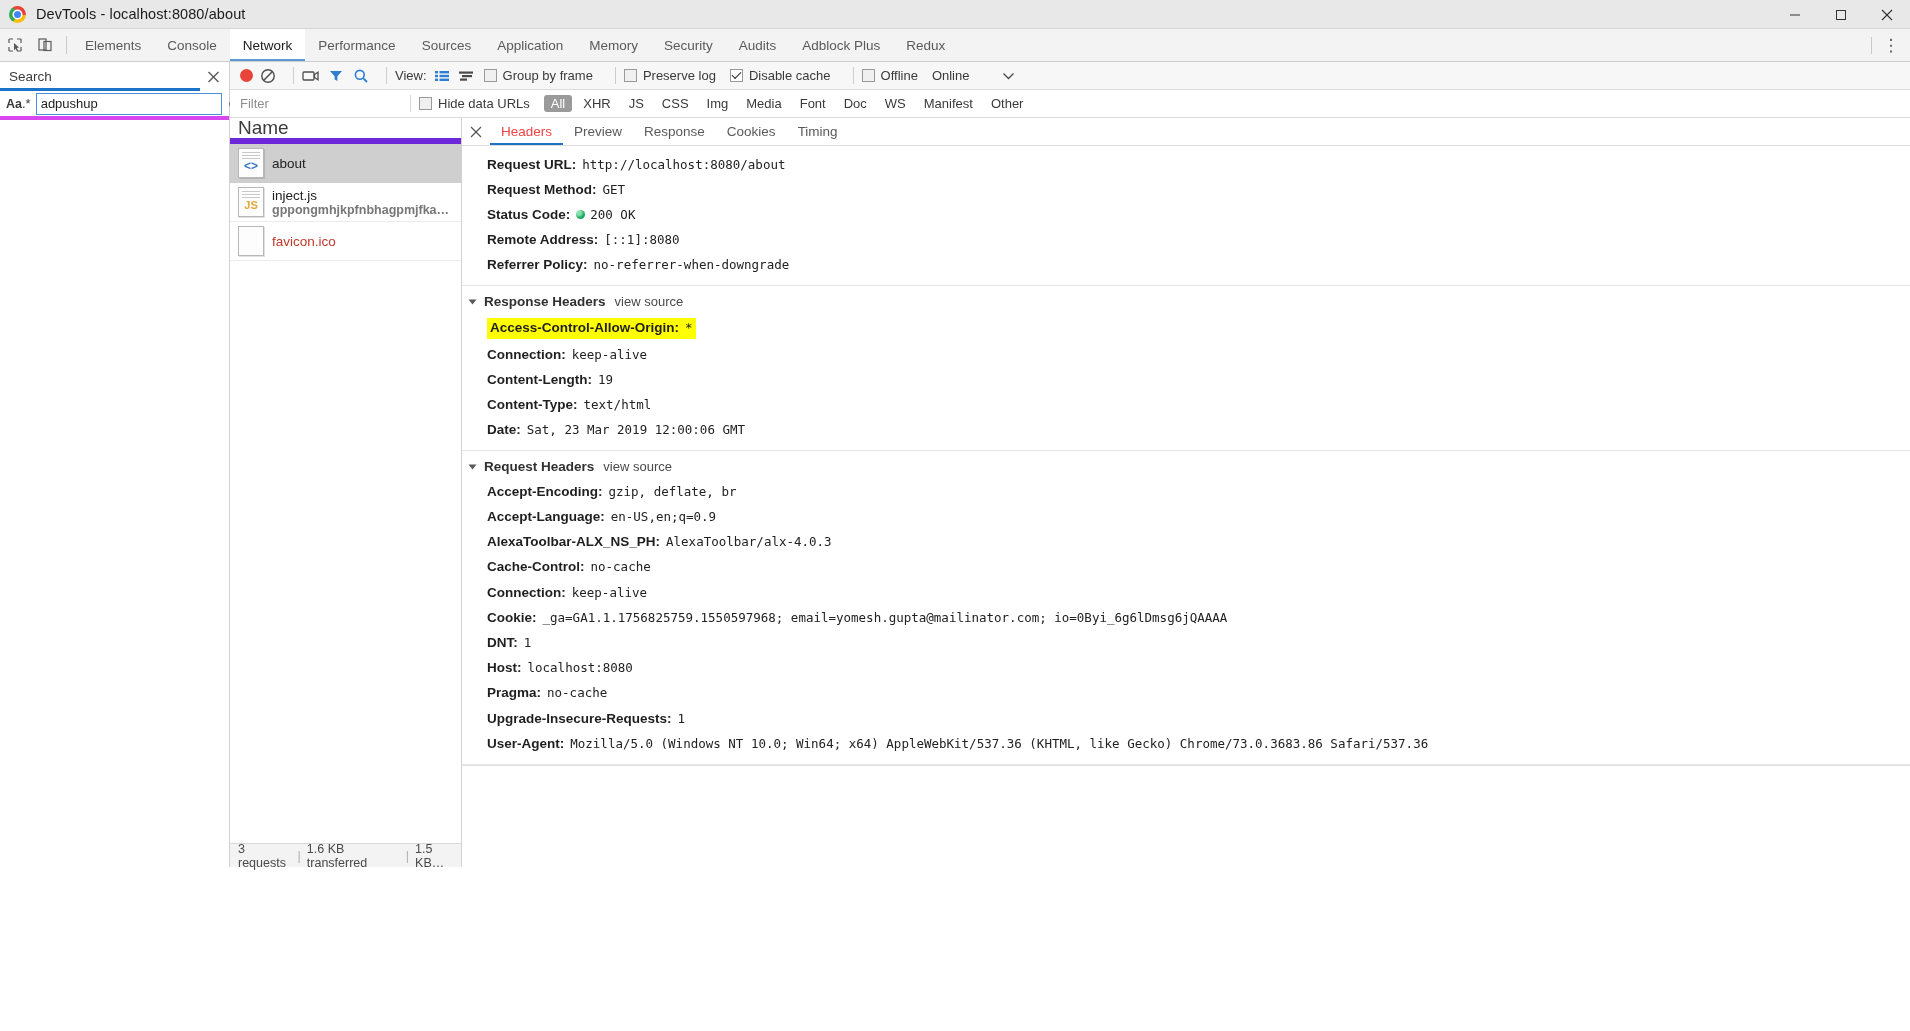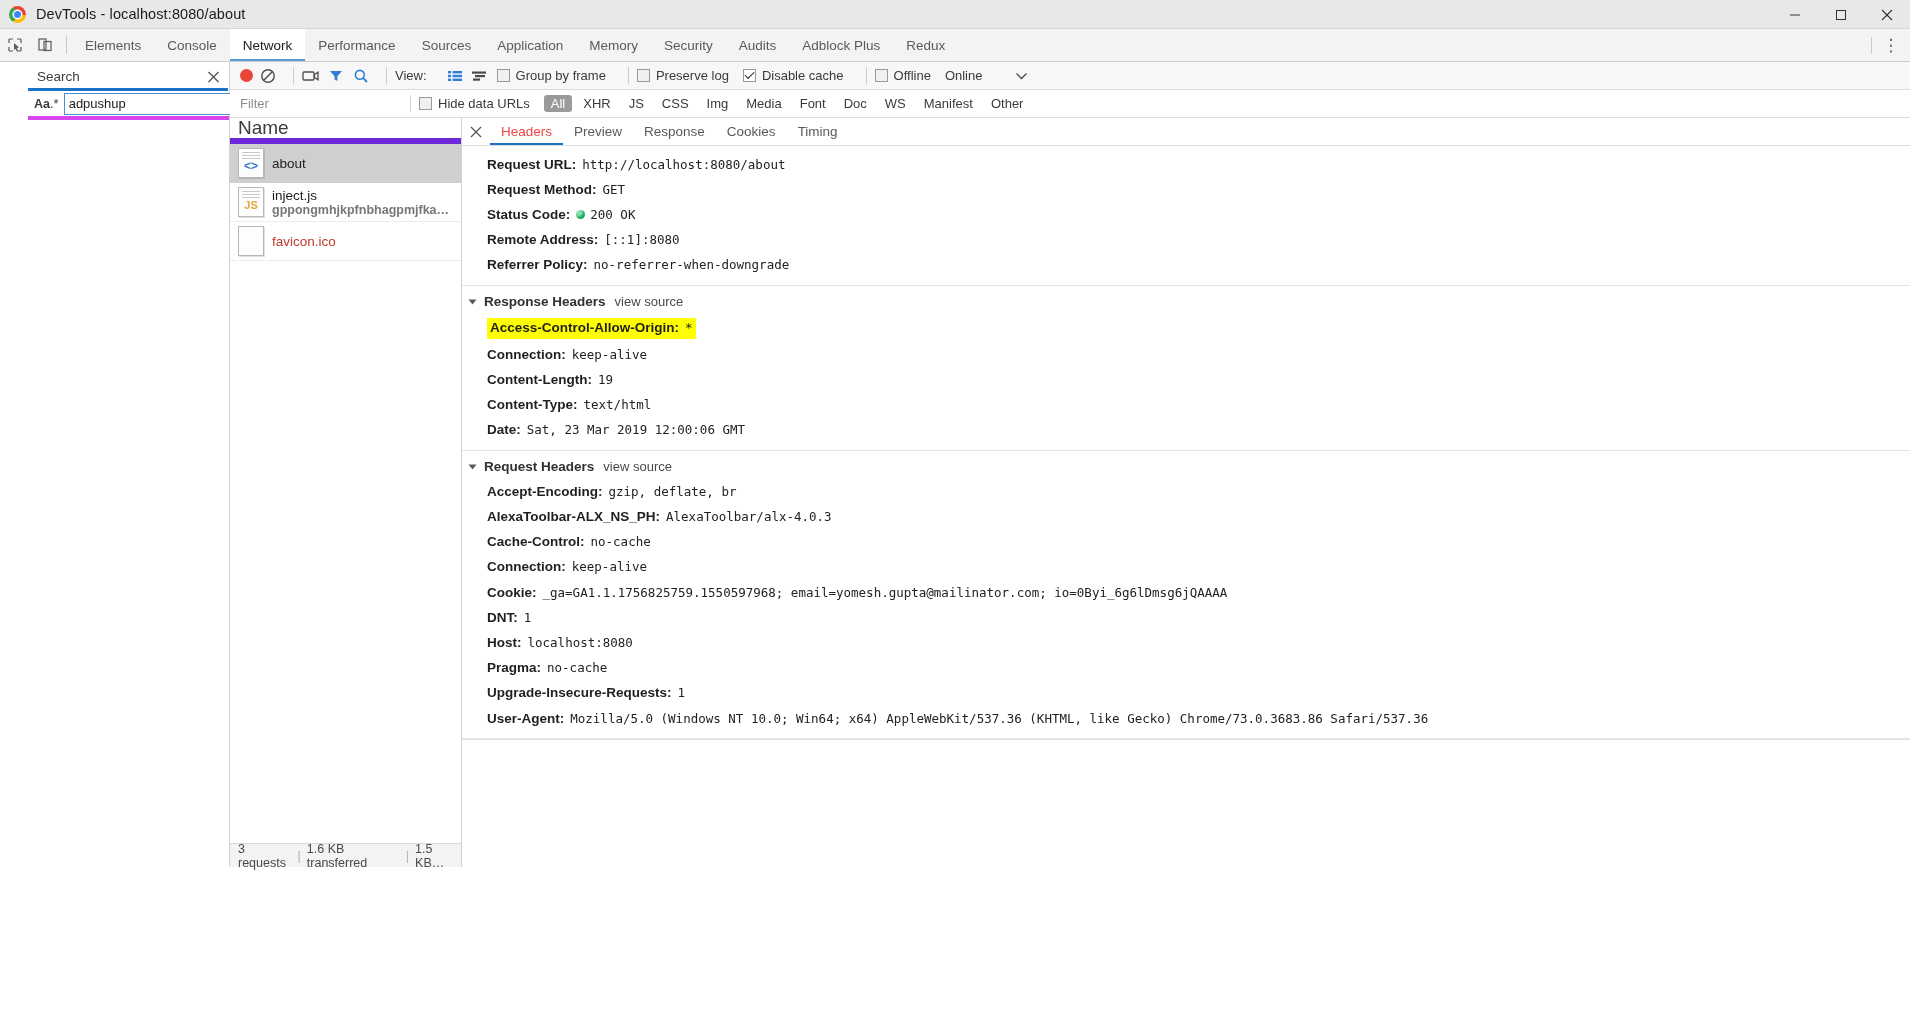--- a/index.html
+++ b/index.html
@@ -69,21 +69,20 @@
 
   
   .body-row { flex: 1; display: flex; min-height: 0; }
 
   
   .search-panel {
     width: 230px; min-width: 230px;
     display: flex; flex-direction: column;
     background: #ffffff;
     border-right: 1px solid #d2d2d2;
-    padding-left: 28px;
   }
   .search-head {
     height: 29px; min-height: 29px;
     display: flex; align-items: center;
     font-size: 13.5px; color: #3c3c3c;
     padding-left: 9px; position: relative;
     background: #fff;
   }
   .search-head .close-x {
     position: absolute; right: 9px; top: 50%; transform: translateY(-50%);
@@ -121,21 +120,21 @@
     display: flex; align-items: center;
     border-bottom: 1px solid #dcdcdc;
     background: #f7f7f7;
     padding-left: 6px;
     font-size: 13px; color: #3a3a3a;
   }
   .rec-dot { width: 13px; height: 13px; border-radius: 50%; background: #e8443a; margin: 0 7px 0 4px; }
   .clear-icon { margin-right: 9px; display:flex; color:#4d4d4d; }
   .ntb-sep { width: 1px; height: 17px; background: #cccccc; margin: 0 8px; }
   .ntb-icon { display:flex; align-items:center; margin-right: 9px; }
-  .ntb-label { margin-right: 20px; }
+  .ntb-label { margin-right: 7px; }
   .view-btn { display:flex; align-items:center; margin-right: 8px; }
   .cb {
     width: 13px; height: 13px; border: 1px solid #9a9a9a; background: #f0f0f0;
     display: inline-flex; align-items: center; justify-content: center; margin-right: 6px;
     flex: none;
   }
   .cb.checked { background: #fff; }
   .cb.checked::after {
     content: ""; width: 4px; height: 8px; border: solid #2a2a2a;
     border-width: 0 1.8px 1.8px 0; transform: rotate(45deg) translate(-1px,-1px);
@@ -562,20 +561,24 @@
               <div class="section-title">
                 <span class="tri"></span>
                 <span>Request Headers</span>
                 <span class="view-source">view source</span>
               </div>
               <div class="hrow">
                 <span class="k">Accept-Encoding:</span>
                 <span class="v">gzip, deflate, br</span>
               </div>
               <div class="hrow">
+                <span class="k">Accept-Language:</span>
+                <span class="v">en-US,en;q=0.9</span>
+              </div>
+              <div class="hrow">
                 <span class="k">AlexaToolbar-ALX_NS_PH:</span>
                 <span class="v">AlexaToolbar/alx-4.0.3</span>
               </div>
               <div class="hrow">
                 <span class="k">Cache-Control:</span>
                 <span class="v">no-cache</span>
               </div>
               <div class="hrow">
                 <span class="k">Connection:</span>
                 <span class="v">keep-alive</span>

